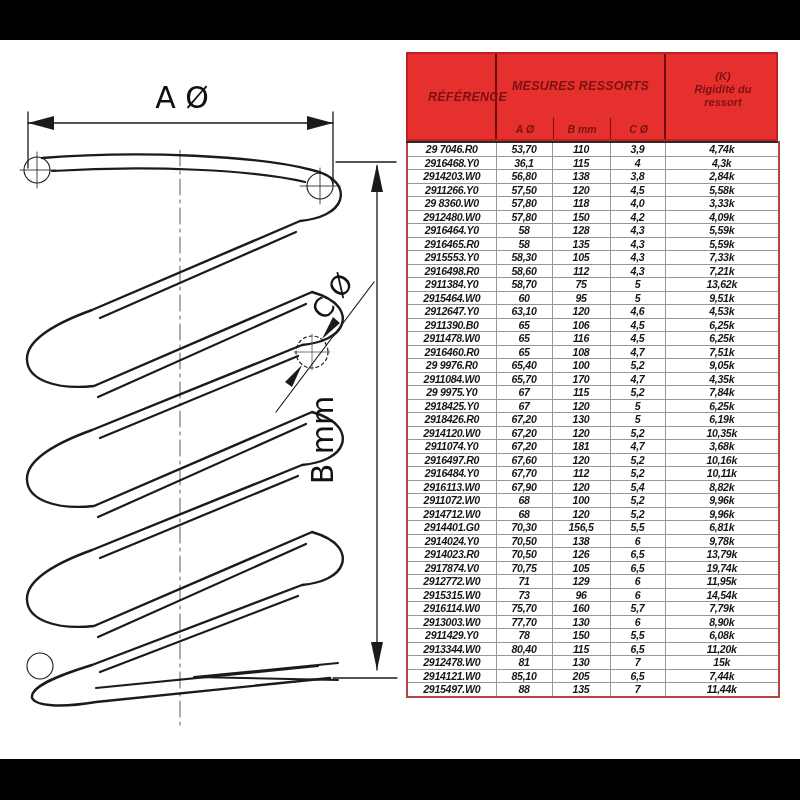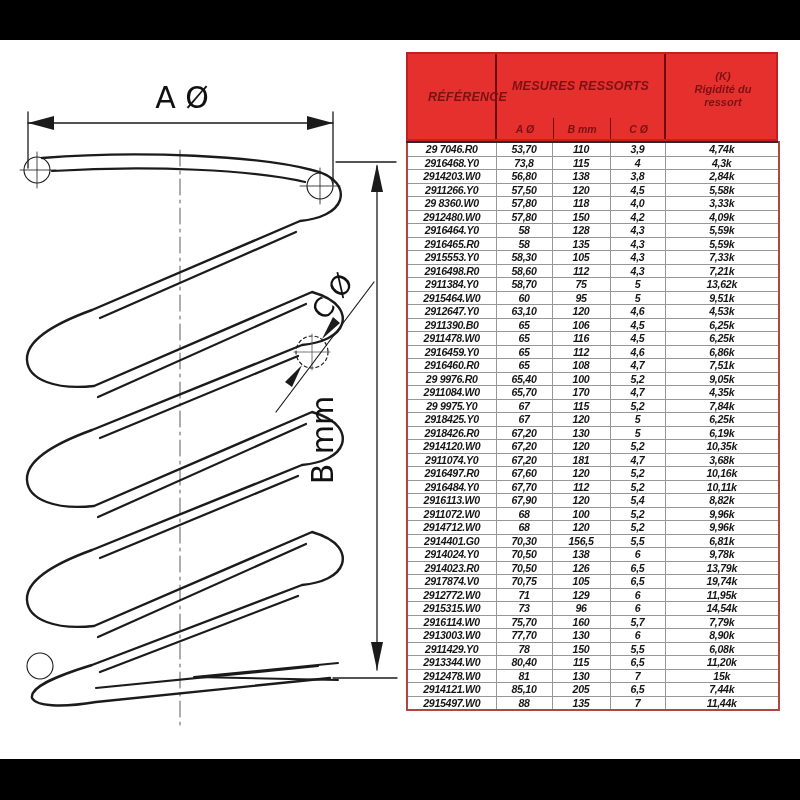--- a/index.html
+++ b/index.html
@@ -158,21 +158,21 @@
       <tbody>
           <tr>
             <td>29 7046.R0</td>
             <td>53,70</td>
             <td>110</td>
             <td>3,9</td>
             <td>4,74k</td>
           </tr>
           <tr>
             <td>2916468.Y0</td>
-            <td>73,8</td>
+            <td>36,1</td>
             <td>115</td>
             <td>4</td>
             <td>4,3k</td>
           </tr>
           <tr>
             <td>2914203.W0</td>
             <td>56,80</td>
             <td>138</td>
             <td>3,8</td>
             <td>2,84k</td>
@@ -255,27 +255,20 @@
             <td>6,25k</td>
           </tr>
           <tr>
             <td>2911478.W0</td>
             <td>65</td>
             <td>116</td>
             <td>4,5</td>
             <td>6,25k</td>
           </tr>
           <tr>
-            <td>2916459.Y0</td>
-            <td>65</td>
-            <td>112</td>
-            <td>4,6</td>
-            <td>6,86k</td>
-          </tr>
-          <tr>
             <td>2916460.R0</td>
             <td>65</td>
             <td>108</td>
             <td>4,7</td>
             <td>7,51k</td>
           </tr>
           <tr>
             <td>29 9976.R0</td>
             <td>65,40</td>
             <td>100</td>

